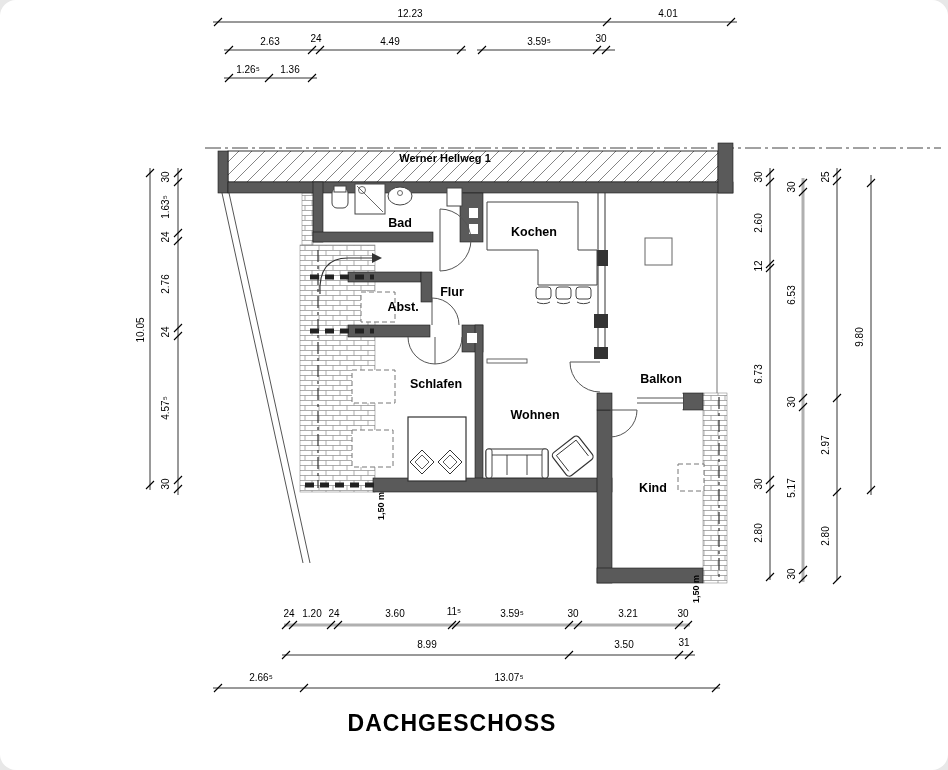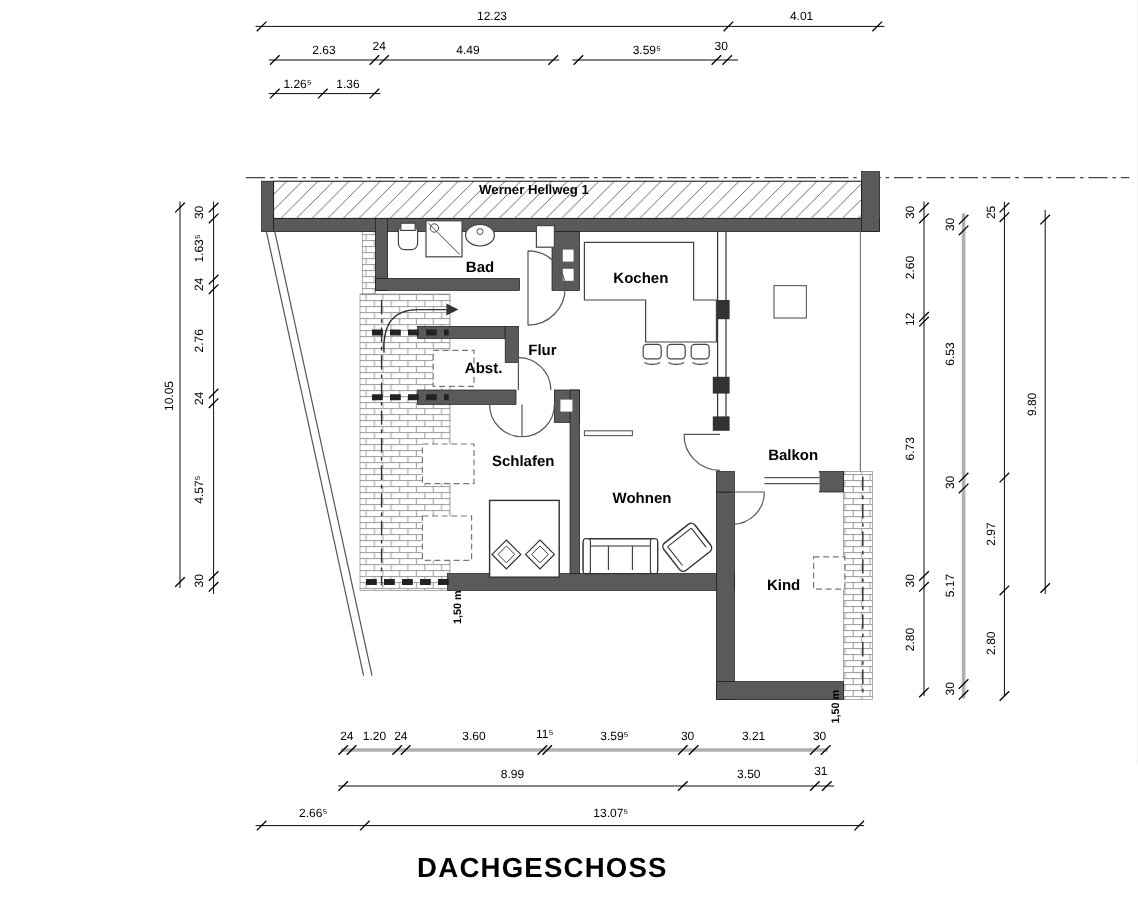--- a/index.html
+++ b/index.html
@@ -1,17 +1,17 @@
 <!DOCTYPE html>
 <html><head>
 <meta charset="utf-8">
 <style>
   html,body{margin:0;padding:0;background:#e8e8e8;}
   .sheet{width:948px;height:770px;background:#fff;position:relative;margin:0 auto;
-         font-family:"Liberation Sans", sans-serif;}
+         font-family:"Liberation Sans", sans-serif;border-radius:16px;}
   svg{position:absolute;left:0;top:0;}
   text{fill:#000;font-family:"Liberation Sans", sans-serif;}
   .dim{font-size:10px;text-anchor:middle;}
   .room{font-size:12.5px;font-weight:bold;text-anchor:middle;}
   .street{font-size:11px;font-weight:bold;text-anchor:middle;}
   .title{font-size:23px;font-weight:bold;text-anchor:middle;letter-spacing:1px;}
   .clearance{font-size:9px;font-weight:bold;}
   .wall{fill:#5a5a5a;stroke:#1a1a1a;stroke-width:0.6;}
   .thin{stroke:#333;stroke-width:1;fill:none;}
   .door{stroke:#555;stroke-width:1;fill:none;}

